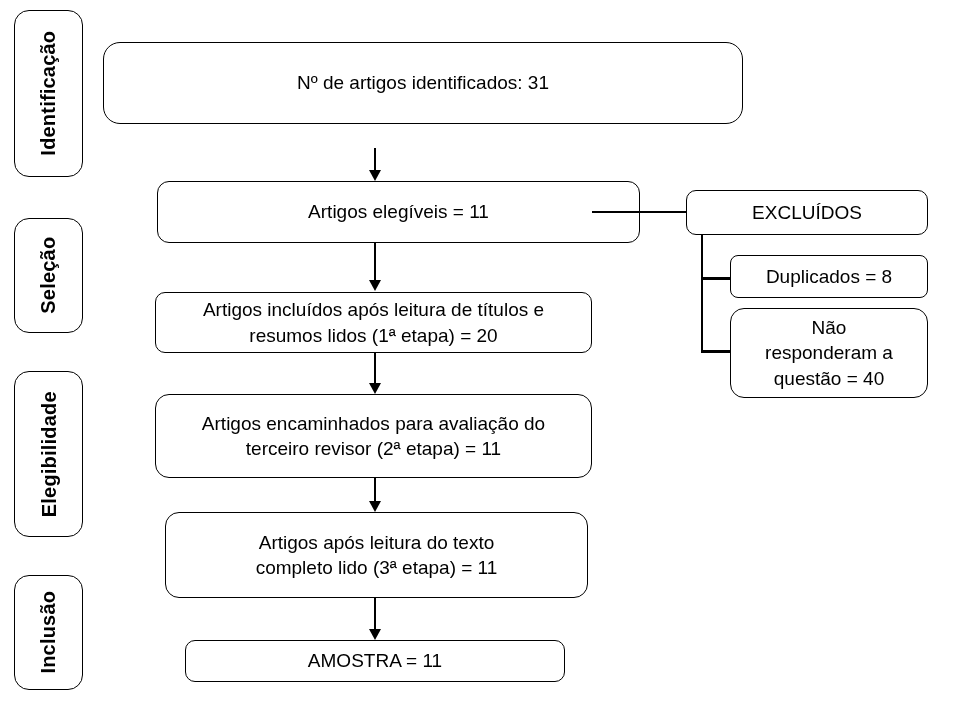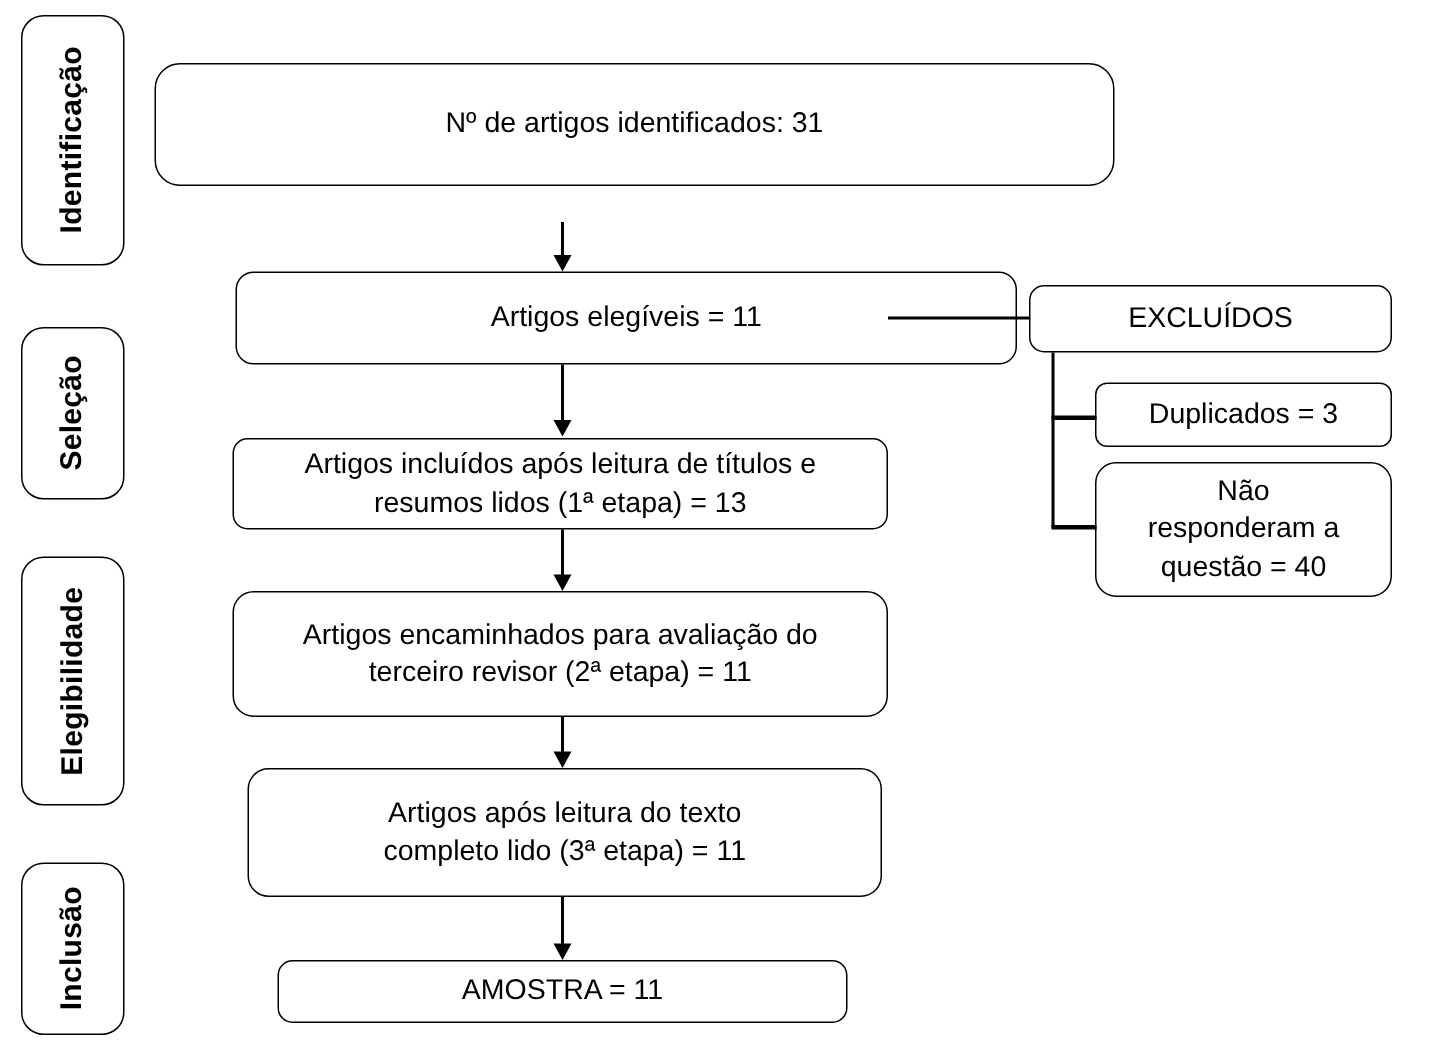--- a/index.html
+++ b/index.html
@@ -45,21 +45,21 @@
     font-size: 20px;
     letter-spacing: 0.2px;
   }
   .stage-identificacao { top: 10px;  height: 167px; }
   .stage-selecao       { top: 218px; height: 115px; }
   .stage-elegibilidade { top: 371px; height: 166px; }
   .stage-inclusao      { top: 575px; height: 115px; }
 
   
   .box-identificados { left: 103px; top: 42px;  width: 640px; height: 82px; border-radius: 17px; }
-  .box-elegiveis     { left: 157px; top: 181px; width: 521px; height: 62px;  border-radius: 12px; }
+  .box-elegiveis     { left: 157px; top: 181px; width: 483px; height: 62px;  border-radius: 12px; }
   .box-etapa1        { left: 155px; top: 292px; width: 437px; height: 61px;  border-radius: 10px; }
   .box-etapa1 .txt   { max-width: 390px; }
   .box-etapa2        { left: 155px; top: 394px; width: 437px; height: 84px;  border-radius: 14px; }
   .box-etapa2 .txt   { max-width: 345px; }
   .box-etapa3        { left: 165px; top: 512px; width: 423px; height: 86px;  border-radius: 14px; }
   .box-etapa3 .txt   { max-width: 295px; }
   .box-amostra       { left: 185px; top: 640px; width: 380px; height: 42px;  border-radius: 10px; }
 
   
   .box-excluidos     { left: 686px; top: 190px; width: 242px; height: 45px; border-radius: 10px; }
@@ -113,37 +113,37 @@
     <span class="txt">Inclusão</span>
   </div>
 
   <div class="node box-identificados">
     <span class="txt">Nº de artigos identificados: 31</span>
   </div>
   <div class="node box-elegiveis">
     <span class="txt">Artigos elegíveis = 11</span>
   </div>
   <div class="node box-etapa1">
-    <span class="txt">Artigos incluídos após leitura de títulos e resumos lidos (1ª etapa) = 13</span>
+    <span class="txt">Artigos incluídos após leitura de títulos e resumos lidos (1ª etapa) = 20</span>
   </div>
   <div class="node box-etapa2">
     <span class="txt">Artigos encaminhados para avaliação do terceiro revisor (2ª etapa) = 11</span>
   </div>
   <div class="node box-etapa3">
     <span class="txt">Artigos após leitura do texto completo lido (3ª etapa) = 11</span>
   </div>
   <div class="node box-amostra">
     <span class="txt">AMOSTRA = 11</span>
   </div>
 
   <div class="node box-excluidos">
     <span class="txt">EXCLUÍDOS</span>
   </div>
   <div class="node box-duplicados">
-    <span class="txt">Duplicados = 3</span>
+    <span class="txt">Duplicados = 8</span>
   </div>
   <div class="node box-nao">
     <span class="txt">Não responderam a questão = 40</span>
   </div>
 
   <div class="vline a1-line"></div>
   <div class="arrowhead a1-head"></div>
 
   <div class="vline a2-line"></div>
   <div class="arrowhead a2-head"></div>

